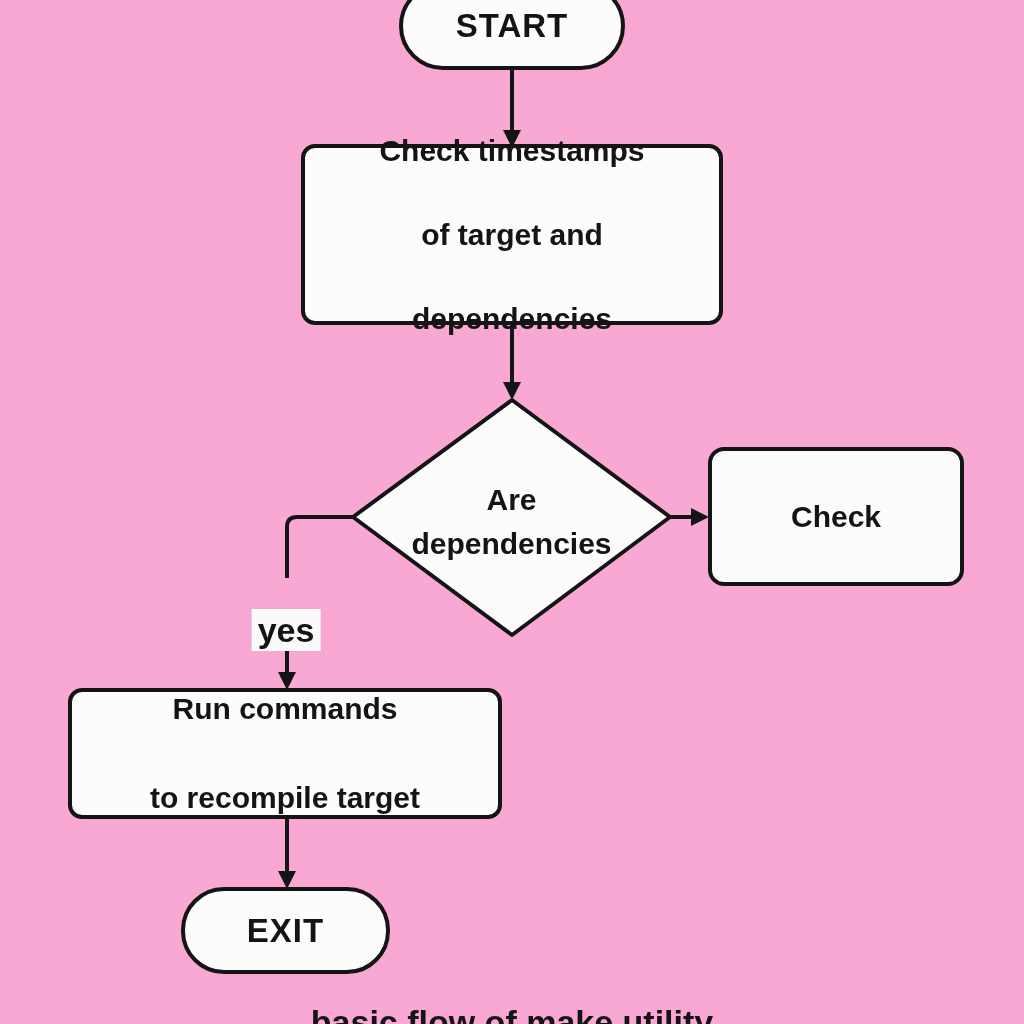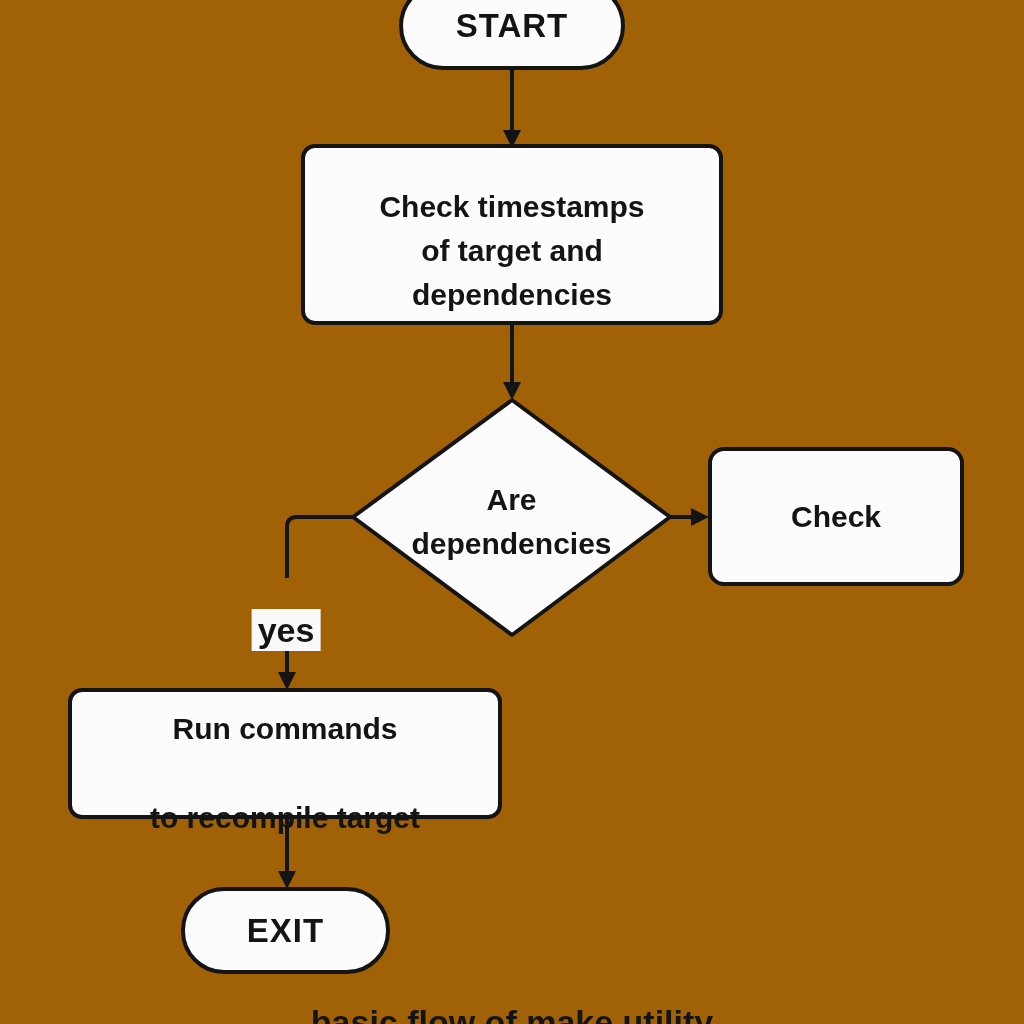--- a/index.html
+++ b/index.html
@@ -5,21 +5,21 @@
   html, body {
     margin: 0;
     padding: 0;
     background: #e9e9e9;
   }
   #canvas {
     position: relative;
     width: 1024px;
     height: 1024px;
     overflow: hidden;
-    background: #a16207;
+    background: #f9a8d4;
     font-family: "Liberation Sans", sans-serif;
     color: #141414;
   }
   #diagram-svg {
     position: absolute;
     left: 0;
     top: 0;
   }
   .node-label {
     position: absolute;
@@ -101,36 +101,36 @@
       <polygon points="709,517 691,508 691,526"></polygon>
       <polygon points="287,690 278,672 296,672"></polygon>
       <polygon points="287,889 278,871 296,871"></polygon>
     </g>
   </svg>
 
   <div class="node-label terminator-label" style="left:401px; top:-16px; width:222px; height:84px;">
     <span>START</span>
   </div>
 
-  <div class="node-label" style="left:303px; top:162px; width:418px; height:177px;">
+  <div class="node-label" style="left:303px; top:146px; width:418px; height:177px;gap:40px;">
     <span>Check timestamps</span>
     <span>of target and</span>
     <span>dependencies</span>
   </div>
 
   <div class="node-label" style="left:353px; top:408px; width:317px; height:227px;">
     <span>Are</span>
     <span>dependencies</span>
   </div>
 
   <div class="node-label" style="left:710px; top:449px; width:252px; height:135px;">
     <span>Check</span>
   </div>
 
-  <div class="node-label" style="left:70px; top:710px; width:430px; height:127px;gap:45px;">
+  <div class="node-label" style="left:70px; top:690px; width:430px; height:127px;gap:45px;">
     <span>Run commands</span>
     <span>to recompile target</span>
   </div>
 
   <div class="node-label terminator-label" style="left:183px; top:889px; width:205px; height:83px;">
     <span>EXIT</span>
   </div>
 
   <div class="edge-label" style="left:286px; top:602px;"><span>yes</span></div>
 

